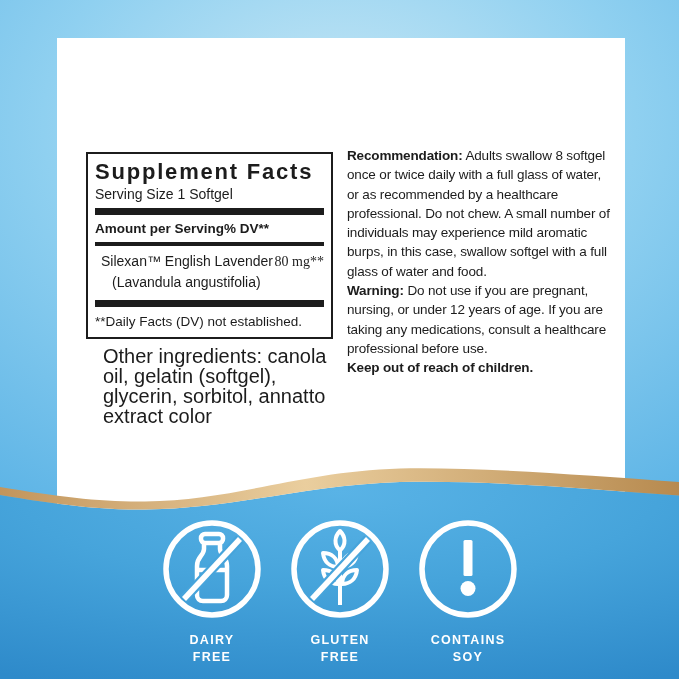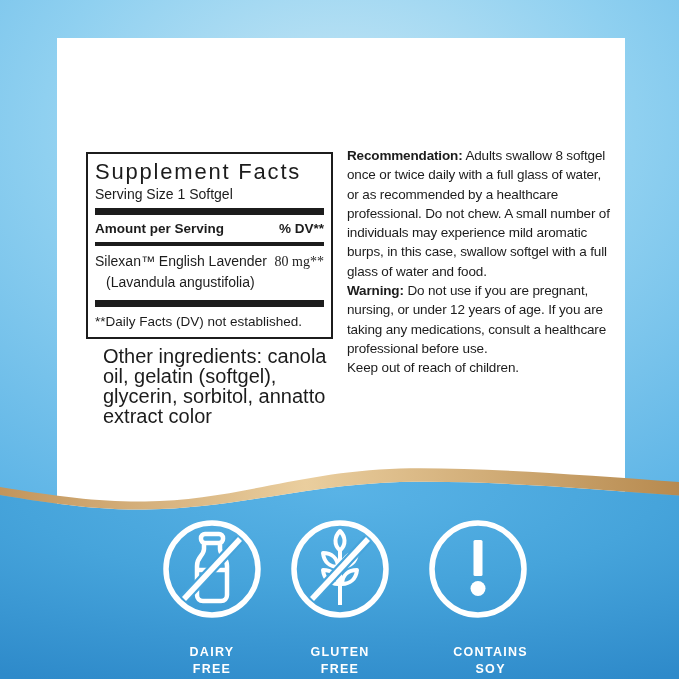--- a/index.html
+++ b/index.html
@@ -30,36 +30,36 @@
   
   .facts-box {
     position: absolute;
     left: 29px; top: 114px;        
     width: 247px;
     border: 2px solid var(--ink, #1c1c1c);
     padding: 5px 7px 6px 7px;
     background: var(--white, #fff);
   }
   .facts-title {
-    font-size: 22px; font-weight: normal;
+    font-size: 22px; font-weight: bold;
     letter-spacing: 1.8px; white-space: nowrap;
     line-height: 1.15;
   }
   .facts-serving { font-size: 14px; line-height: 1.35; margin-top: 1px; }
   .bar { background: var(--ink, #1c1c1c); }
   .bar.thick { height: 7px; margin: 4px 0; }
   .bar.med   { height: 4px; margin: 2px 0 3px 0; }
   .facts-header-row {
-    display: flex; justify-content: space-between;
+    display: flex; 
     font-size: 13.5px; font-weight: bold; line-height: 1.4;
     padding: 1px 0;
   }
   .facts-main-row {
     display: flex; justify-content: space-between; align-items: flex-start;
-    font-size: 14px; line-height: 1.5; padding: 2px 0 3px 0;
+    font-size: 14px; line-height: 1.5; padding: 2px 0 3px 0; margin-left: 6px;
   }
   .facts-name-lines .latin { padding-left: 11px; }
   .facts-name-lines .detail { padding-left: 11px; }
   .facts-amount { white-space: nowrap; font-family: Liberation Serif, serif; }
   .facts-footnote { font-size: 13.5px; line-height: 1.35; padding-top: 2px; }
 
   .other-ingredients {
     position: absolute;
     left: 46px; top: 308px;        
     width: 252px;
@@ -68,44 +68,44 @@
 
   .right-col {
     position: absolute;
     left: 290px; top: 108px;       
     width: 264px;
     font-size: 13.5px; line-height: 19.3px;
     letter-spacing: -0.15px;
   }
   .right-col .para + .para { }
   .b { font-weight: bold; }
-  .emphasis-line { display: block; font-weight: normal; }
+  .emphasis-line { display: block; font-weight: bold; }
 
   
   .wave {
     position: absolute;
     left: 0; top: 440px;
     width: 679px; height: 239px;
     display: block;
   }
 
   
   .badge {
     position: absolute;
     top: 519px;
     width: 120px;
     display: flex; flex-direction: column; align-items: center;
     text-align: center;
   }
   .badge-dairy  { left: 152px; }
   .badge-gluten { left: 280px; }
-  .badge-soy    { left: 408px; align-items: flex-end; }
+  .badge-soy    { left: 408px; }
   .badge-icon { width: 100px; height: 100px; display: block; }
   .badge-label {
-    margin-top: 25px;
+    margin-top: 13px;
     color: var(--white, #fff);
     font-size: 12.5px; font-weight: bold;
     letter-spacing: 1.3px; line-height: 1.35;
   }
   .badge-label span { display: block; }
 </style>
 </head>
 <body>
 
 <div class="stage">

